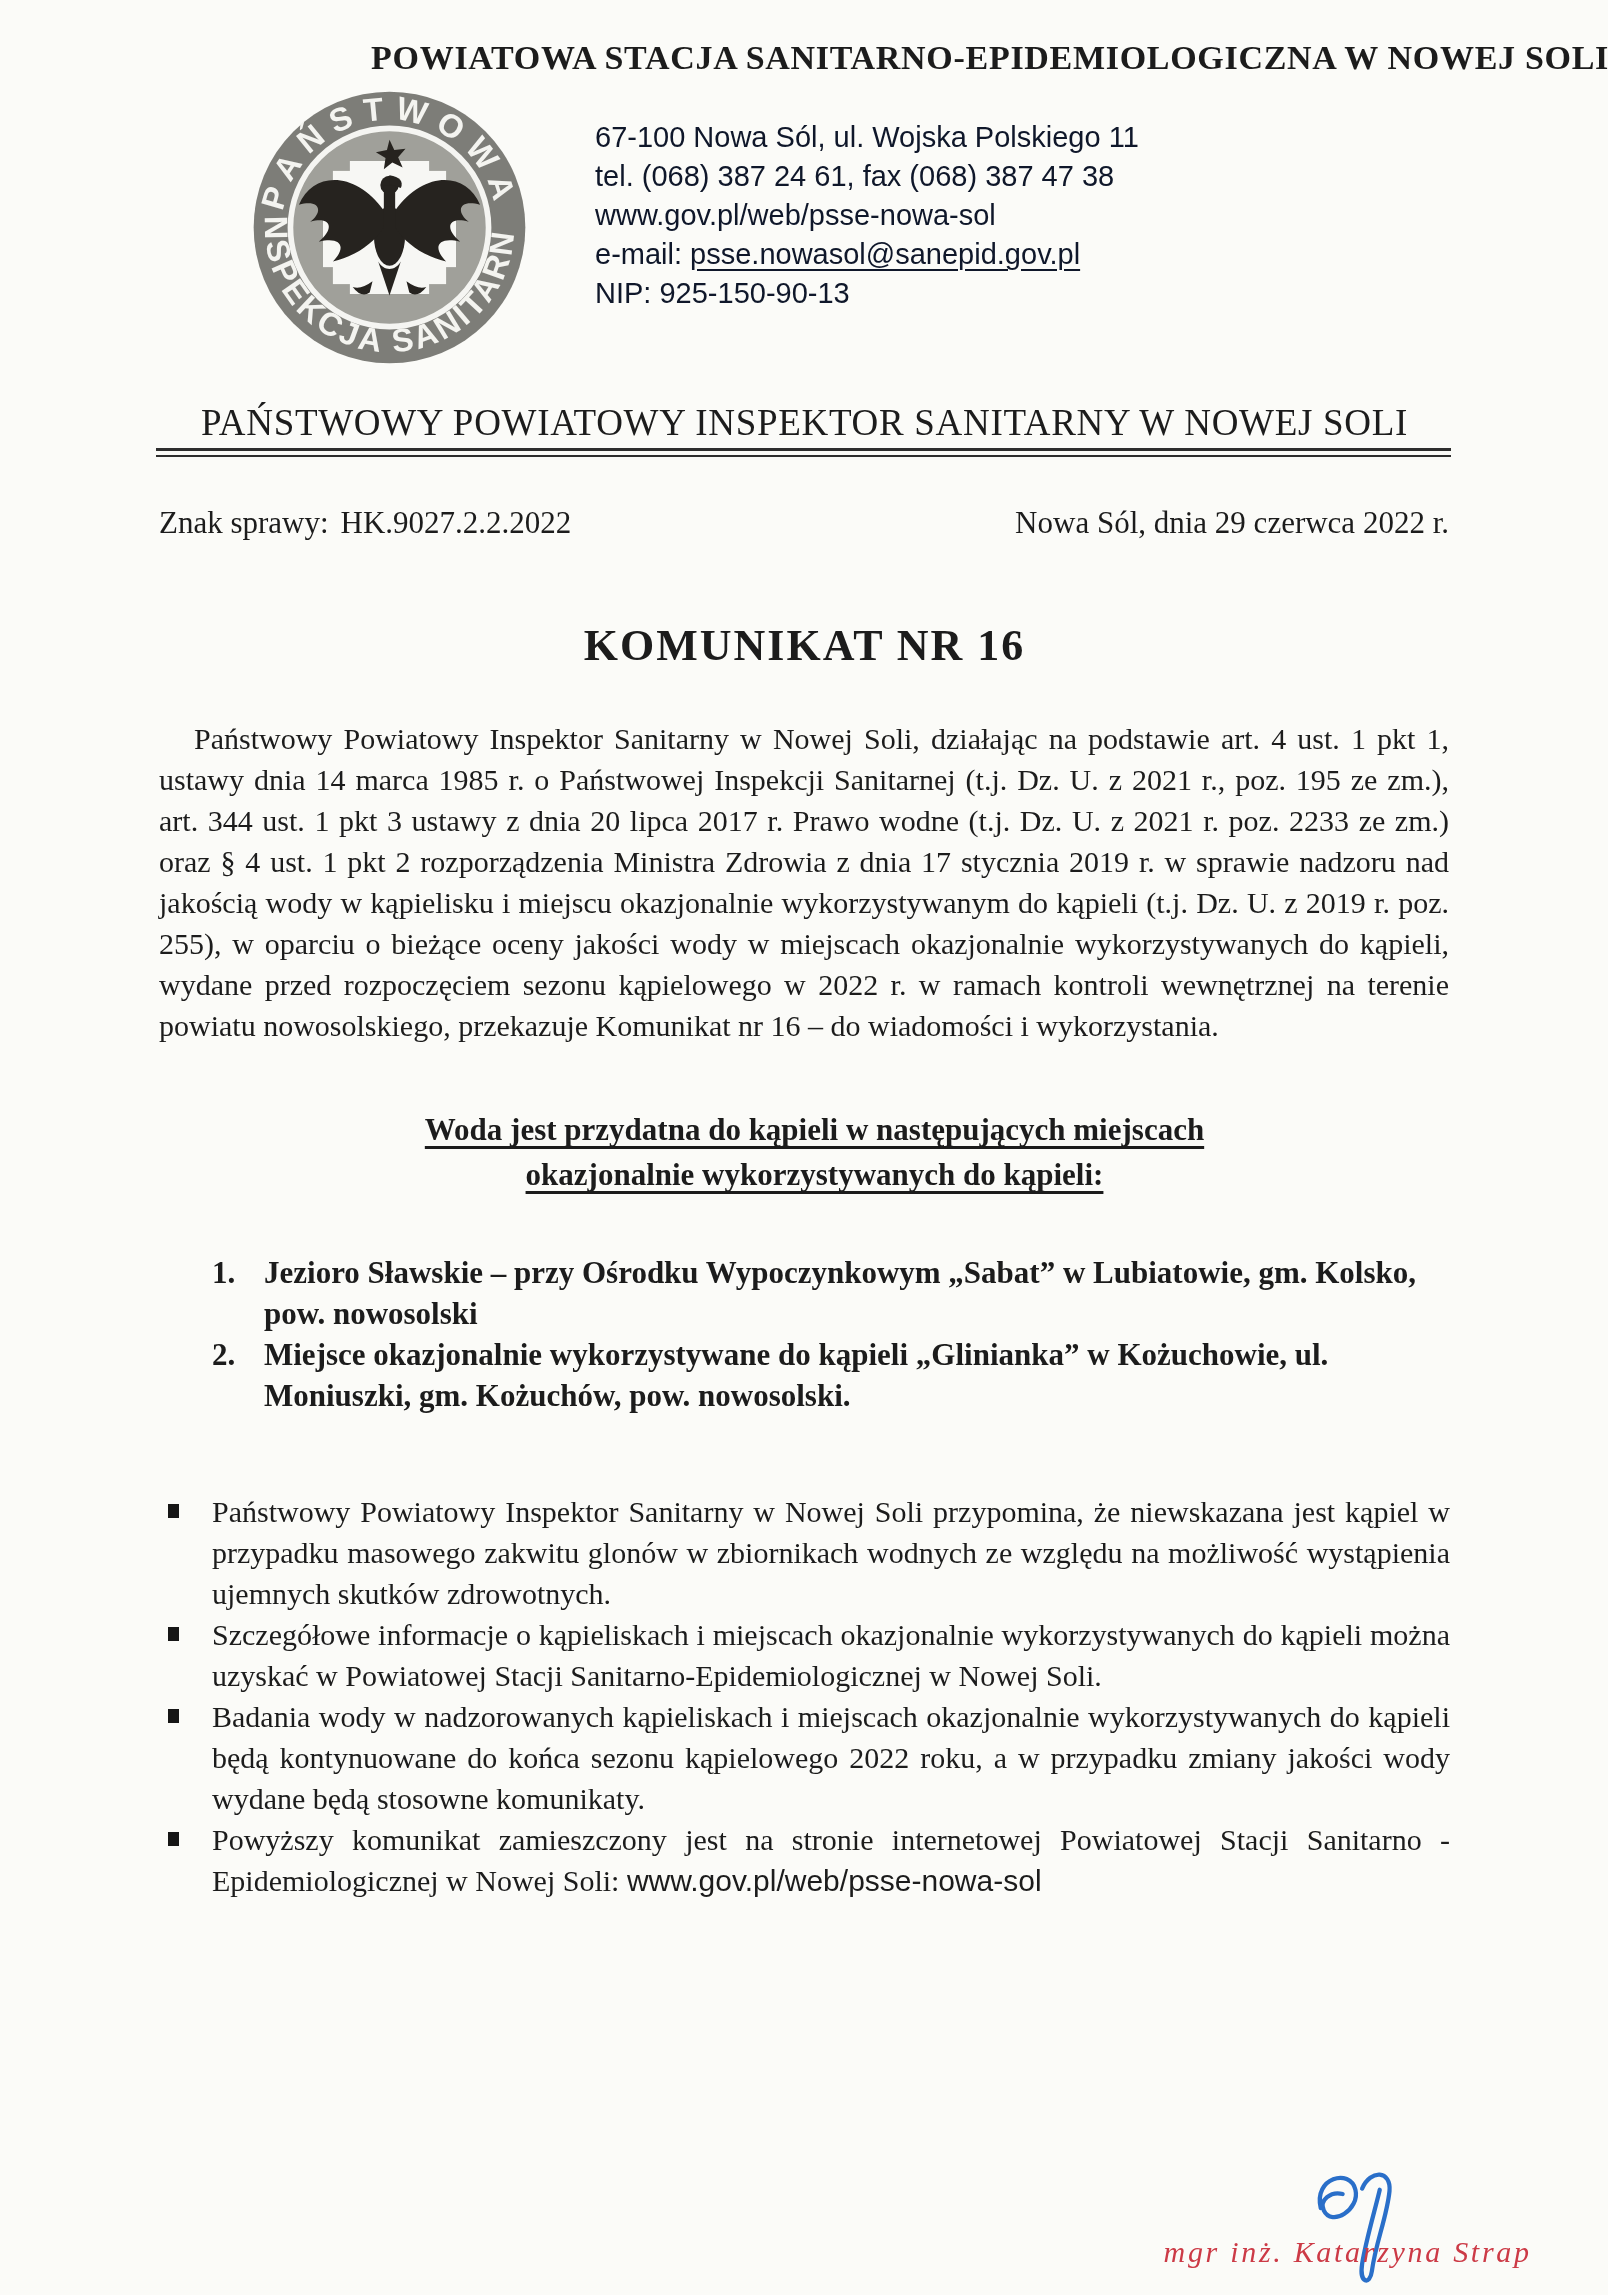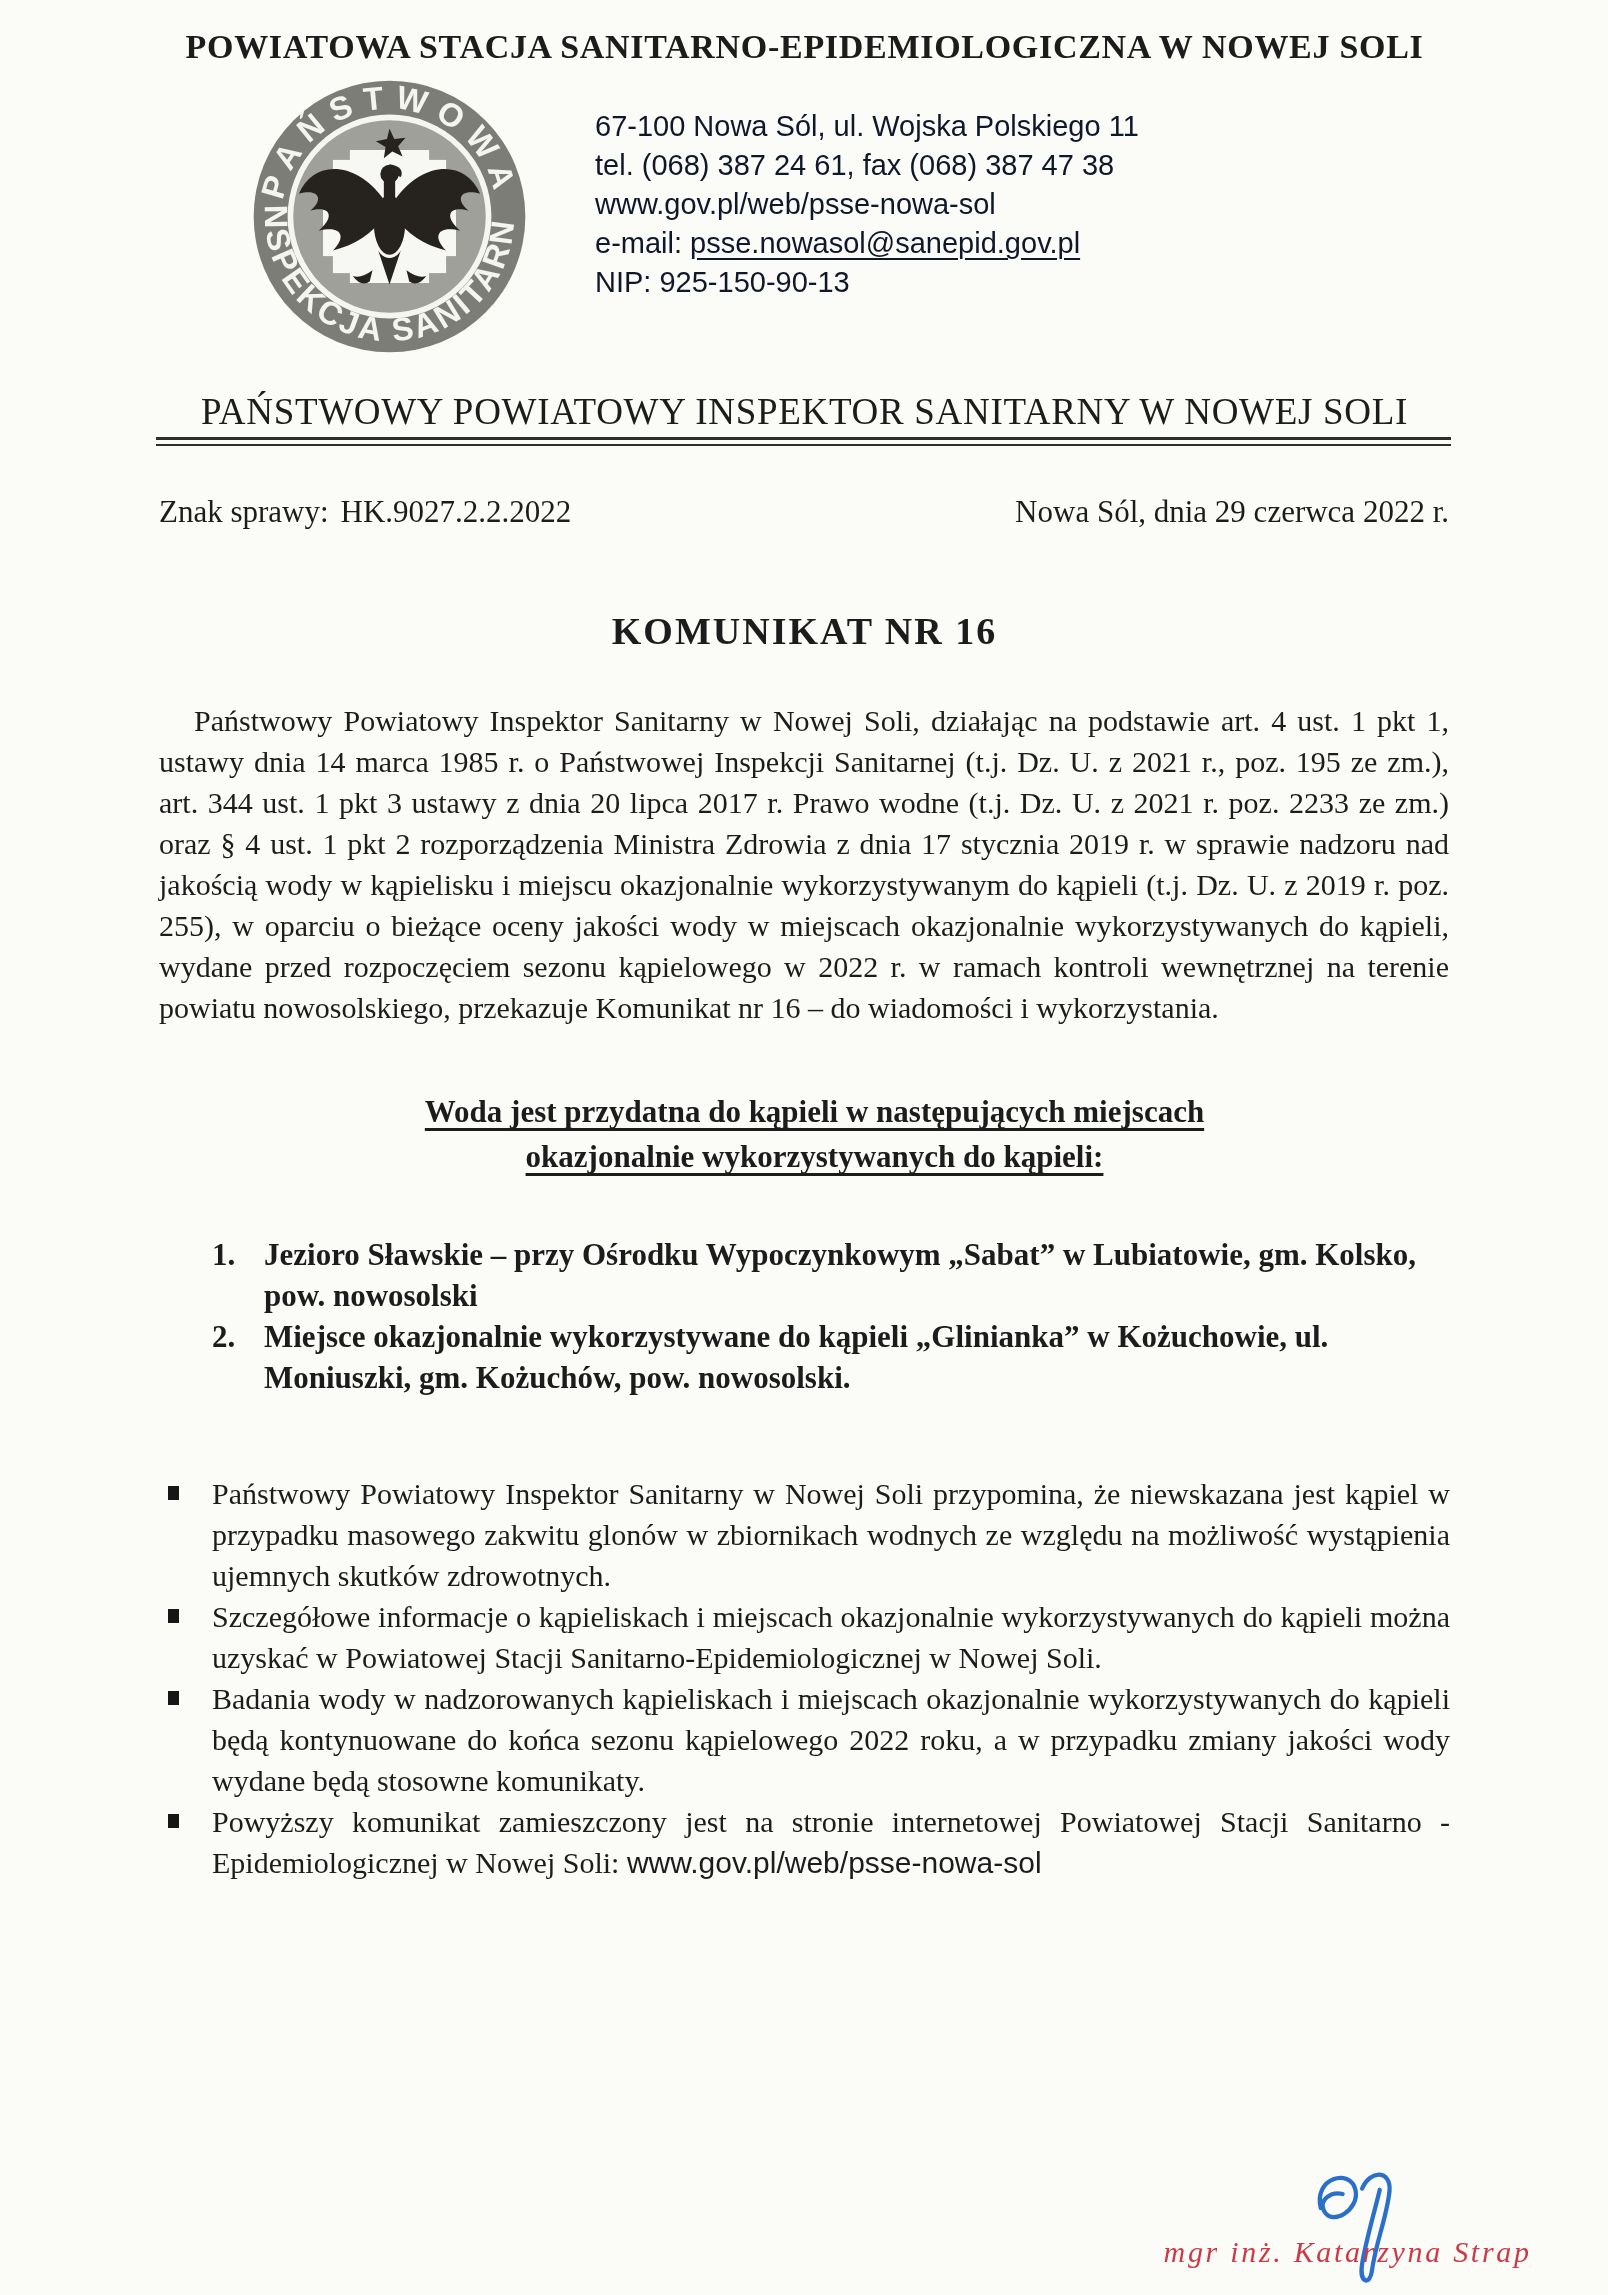--- a/index.html
+++ b/index.html
@@ -2,35 +2,35 @@
 <html lang="pl" style="font-size:10.7px"><head>
 <meta charset="utf-8">
 <style>
   html,body{margin:0;padding:0;background:#d9d9d9;}
   .page{
     position:relative;width:1609px;height:2295px;margin:0 auto;
     background:#fbfbf8;overflow:hidden;
     font-family:"Liberation Serif",serif;color:#1c1c1c;
   }
   .header-title{
-    padding-top:28px;text-align:center;font-weight:bold;
+    padding-top:39px;text-align:right;font-weight:bold;
     font-size:34px;letter-spacing:0.7px;
   }
   .header-row{display:flex;align-items:flex-start;margin-top:9.4px;padding-left:248px;}
   .seal{width:283px;height:283px;flex:0 0 auto;}
   .contact{
     margin-left:64px;padding-top:32px;
     font-family:"Liberation Sans",sans-serif;font-size:29px;line-height:39px;color:#0f172a;
   }
   .contact .email{text-decoration:underline;text-underline-offset:4.7px;text-decoration-thickness:2px;}
   .main-title{margin-top:32px;text-align:center;font-size:37px;letter-spacing:0.7px;}
   .title-rule{margin:4px 158px 0 156px;border-top:3.3px solid #2e2e2e;border-bottom:2px solid #2e2e2e;height:4px;}
   .ref-row{display:flex;justify-content:space-between;margin:48px 160px 0 159px;font-size:31px;}
   .ref-left .num{margin-left:12px;}
-  .doc-title{margin-top:79px;text-align:center;font-weight:bold;font-size:38px;letter-spacing:2px;}
+  .doc-title{margin-top:79px;text-align:center;font-weight:bold;font-size:44px;letter-spacing:2px;}
   .intro{
     margin:47px 160px 0 159px;font-size:30px;line-height:41px;
     text-align:justify;text-indent:35px;
   }
   .section-heading{margin-top:61px;text-align:center;font-weight:bold;font-size:31px;line-height:45px;}
   .section-heading .u{text-decoration:underline;text-decoration-thickness:2.7px;text-underline-offset:6px;margin-left:20px;}
   .numbered{margin:55px 160px 0 212px;padding:0;list-style:none;font-weight:bold;font-size:31px;line-height:41px;}
   .numbered li{display:flex;}
   .numbered .num{flex:0 0 52px;}
   .bullets{margin:75px 159px 0 167px;padding:0;list-style:none;font-size:30px;line-height:41px;}

